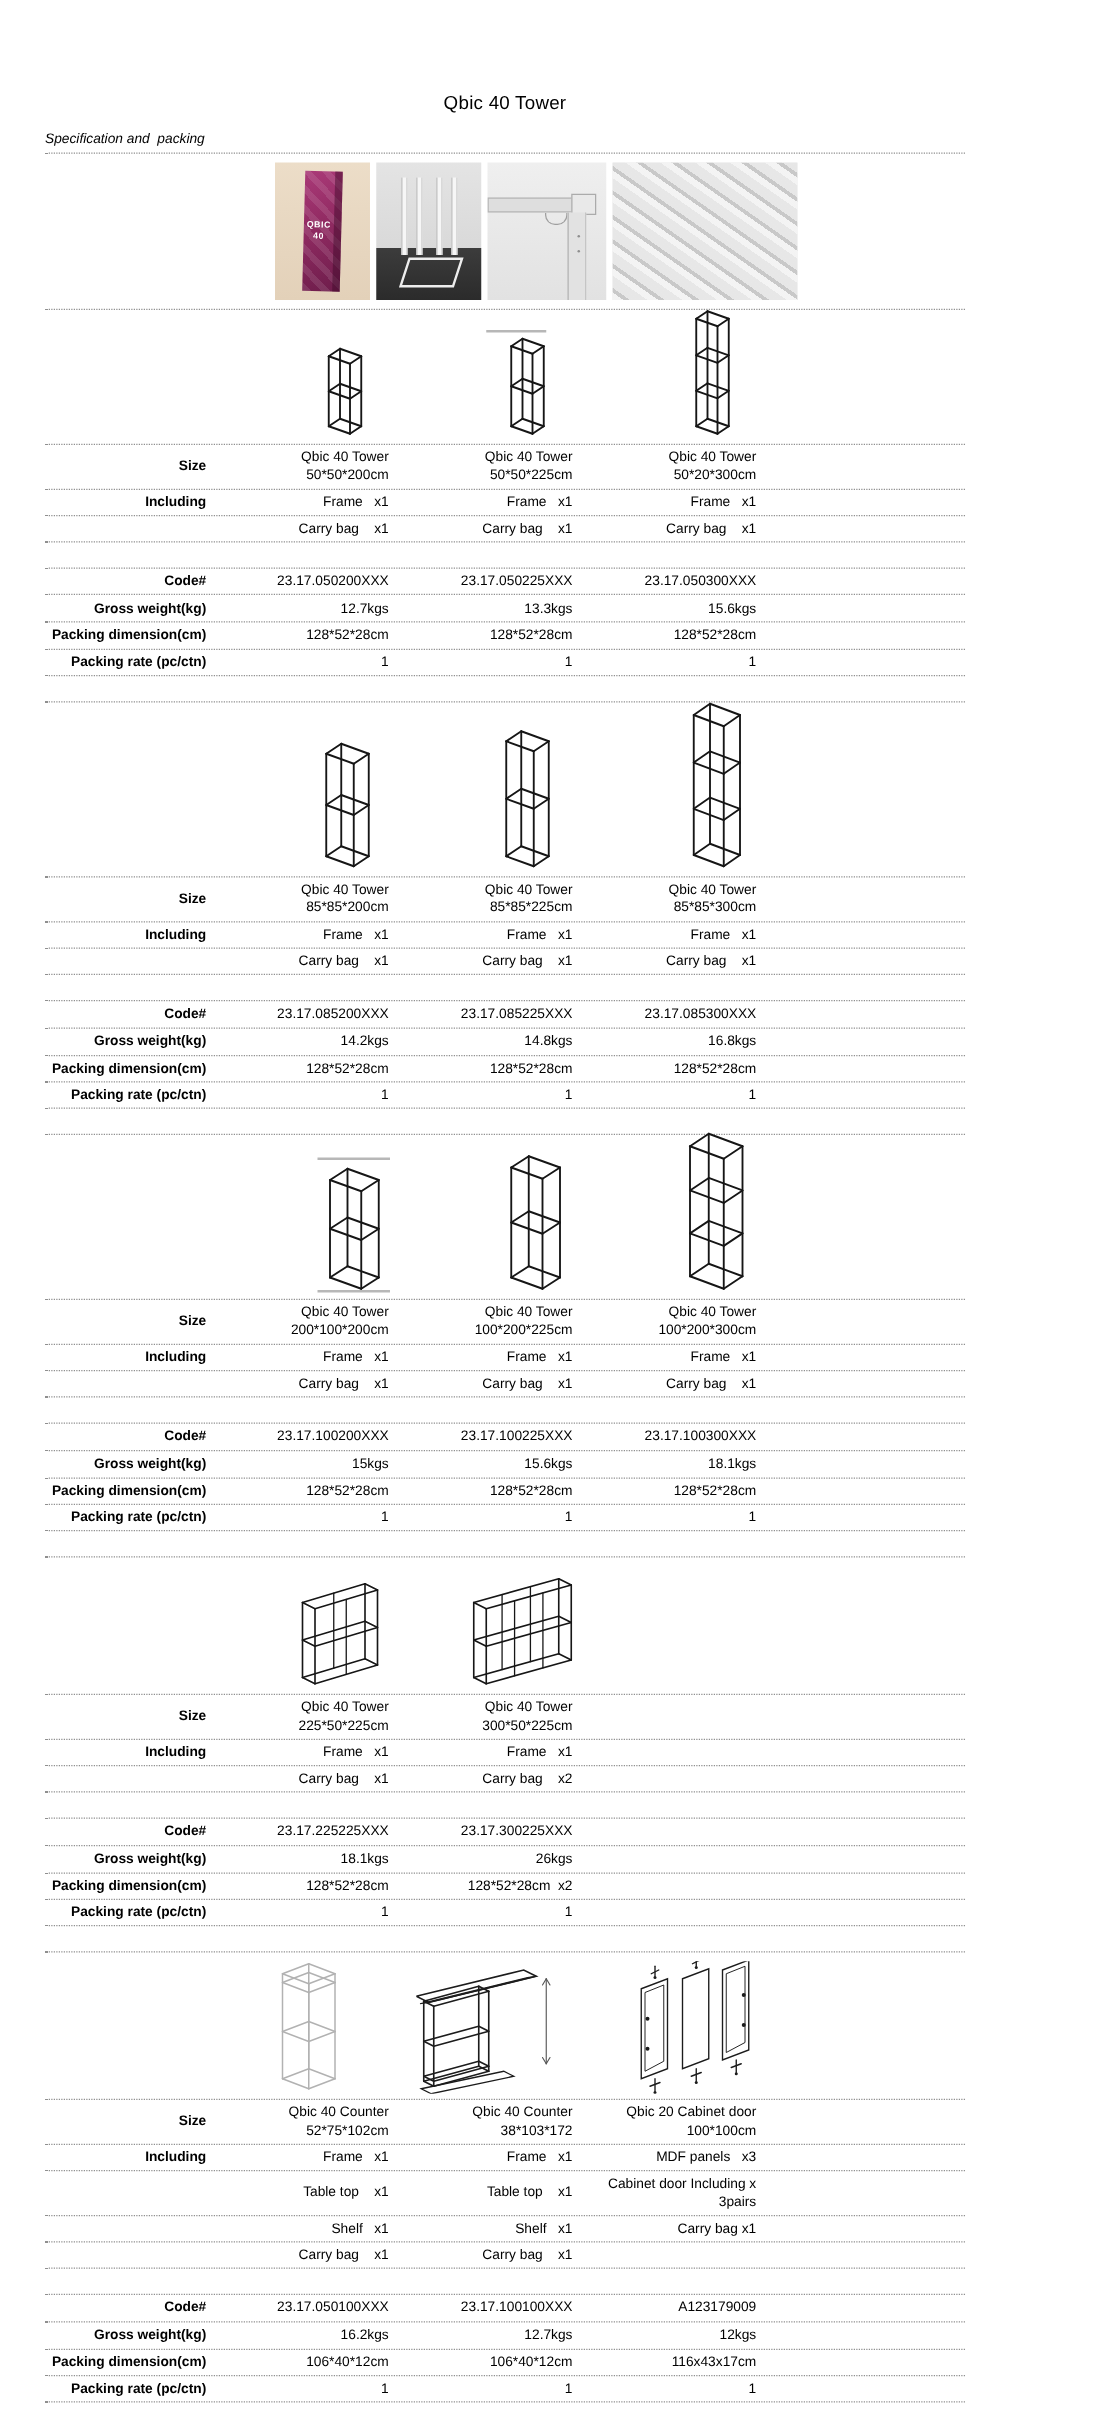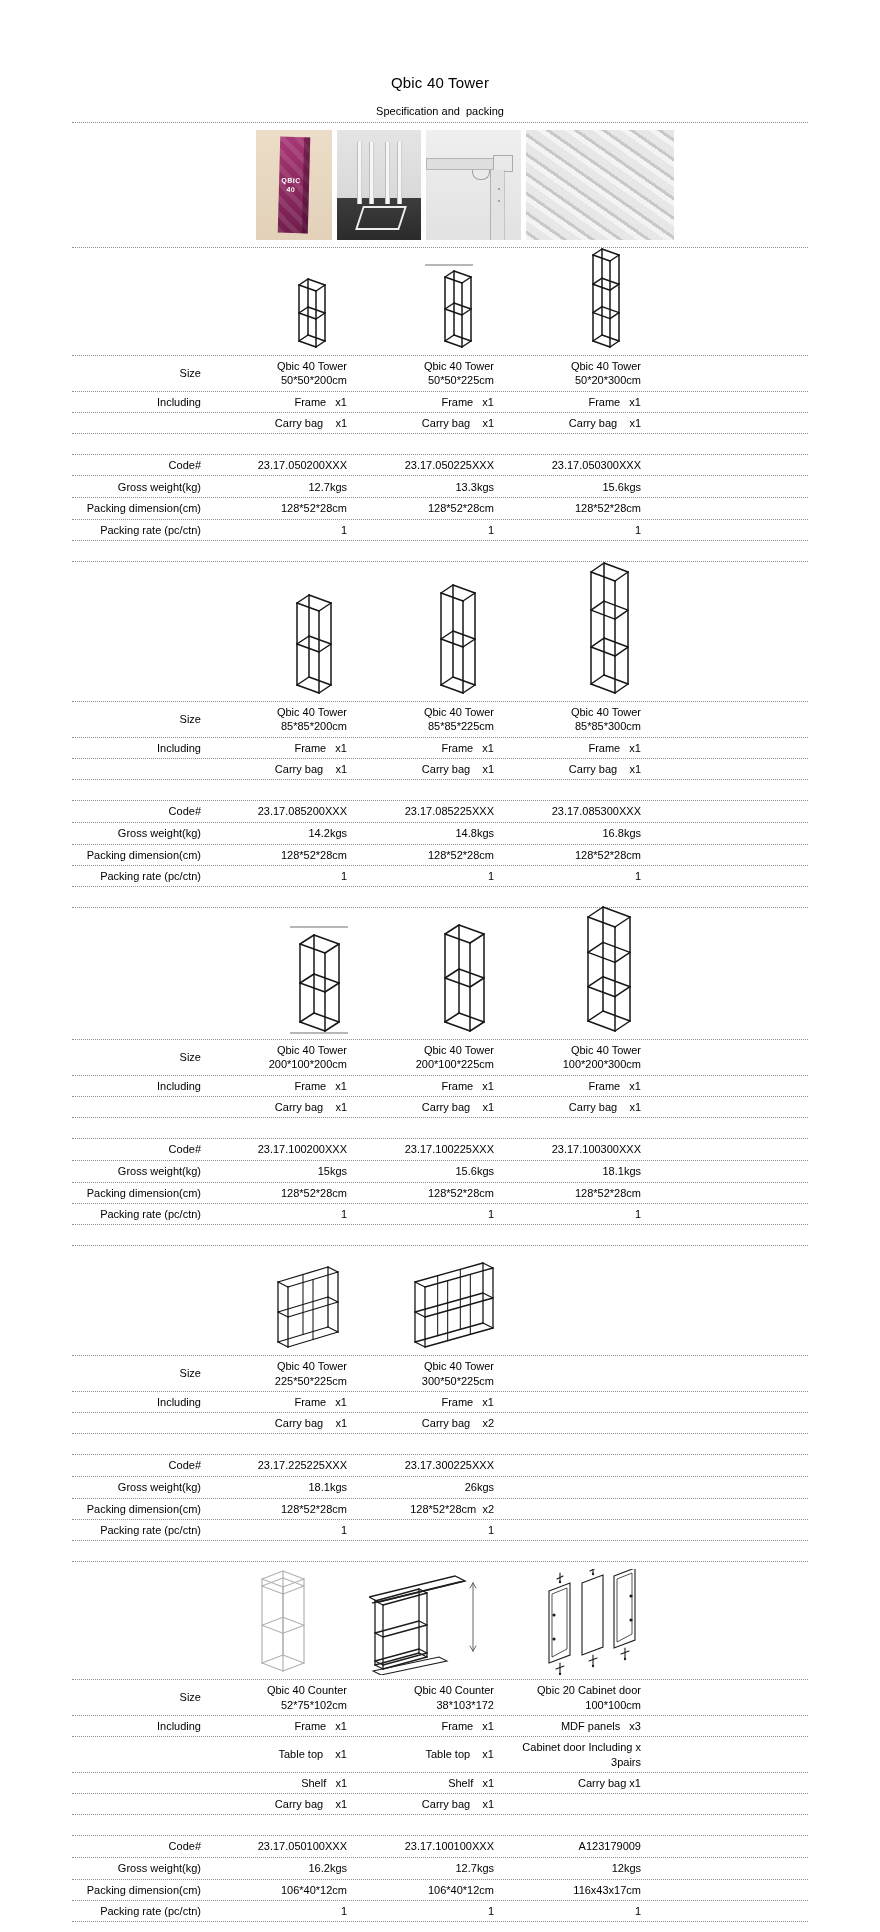--- a/index.html
+++ b/index.html
@@ -1,21 +1,21 @@
 <!DOCTYPE html>
 <html><head>
 <meta charset="utf-8">
 <style>
   html,body{margin:0;padding:0;background:#fff;}
   body{width:880px;height:1932px;overflow:hidden;font-family:"Liberation Sans",sans-serif;color:#000;}
   .page{position:relative;width:880px;height:1932px;background:#fff;}
-  .content{margin:0 72px;width:736px;}
+  .content{margin:0 36px;width:736px;}
   .hdr{border-bottom:1px dotted #8f8f8f;padding-bottom:5px;}
   .title{margin-top:74px;text-align:center;font-size:15px;letter-spacing:.2px;}
-  .subtitle{margin-top:14px;text-align:center;font-size:11px;}
+  .subtitle{margin-top:14px;font-size:11px;font-style:italic;}
   .photos{height:125px;display:flex;align-items:center;gap:5px;padding-left:184px;border-bottom:1px dotted #8f8f8f;box-sizing:border-box;}
   .photo{height:110px;position:relative;overflow:hidden;flex:0 0 auto;}
   .ph1{width:76px;background:linear-gradient(180deg,#ecddc8,#e3d1b9);}
   .col3d{position:absolute;left:50%;top:7px;bottom:7px;width:30px;transform:translateX(-50%) rotate(1.5deg);
     background:linear-gradient(160deg,#aa3a78 0%,#932c64 40%,#6e1d4b 100%);}
   .col3d:before{content:"";position:absolute;inset:0;background:repeating-linear-gradient(45deg,rgba(255,255,255,.10) 0 5px,transparent 5px 11px);}
   .col3d:after{content:"";position:absolute;top:0;bottom:0;right:0;width:6px;background:rgba(60,8,40,.45);}
   .coltxt{position:absolute;left:0;right:6px;top:42%;text-align:center;color:#fff;font-weight:bold;font-size:7px;line-height:1.25;letter-spacing:.5px;}
   .ph2{width:84px;background:linear-gradient(180deg,#e4e4e4 0%,#d9d9d9 62%,#3c3c3c 62%,#2b2b2b 100%);}
   .tube{position:absolute;top:12px;width:3px;height:62px;background:#f6f6f6;border-left:1px solid #bdbdbd;border-right:1px solid #cfcfcf;}
@@ -26,21 +26,21 @@
   .bar-v{position:absolute;right:16px;top:40px;bottom:0;width:13px;background:#e2e2e2;border-left:1px solid #b2b2b2;border-right:1px solid #c5c5c5;}
   .hook{position:absolute;left:46px;top:40px;width:16px;height:9px;border:1.5px solid #9f9f9f;border-top:none;border-radius:0 0 8px 8px;}
   .dotv{position:absolute;right:21px;width:2px;height:2px;border-radius:50%;background:#8f8f8f;}
   .ph4{width:148px;background:#e9e9e9;}
   .ph4:before{content:"";position:absolute;inset:0;background:repeating-linear-gradient(35deg,#f4f4f4 0 5px,#c7c7c7 5px 8px,#e7e7e7 8px 16px);opacity:.95;}
   .drow{position:relative;border-bottom:1px dotted #8f8f8f;box-sizing:border-box;}
   .drow svg{position:absolute;bottom:4px;}
   .artifact{position:absolute;height:2px;background:#b7b7b7;}
   .trow{display:grid;grid-template-columns:135px 146px 147px 147px 1fr;align-items:center;border-bottom:1px dotted #8f8f8f;box-sizing:border-box;}
   .cell{font-size:11px;line-height:1.3;text-align:right;padding:3px 6px 3px 0;box-sizing:border-box;}
-  .cell.lab{font-weight:normal;}
+  .cell.lab{font-weight:bold;}
   .cell .l2{font-size:11px;}
 </style>
 </head>
 <body>
 
 <div class="page">
   <div class="content">
     <div class="hdr">
       <div class="title">Qbic 40 Tower</div>
       <div class="subtitle">Specification and&nbsp; packing</div>
@@ -376,21 +376,21 @@
           <div class="artifact" style="left: 218px; top: 124px; width: 58px;"></div>
         </div>
         <div class="trow" style="min-height: 34px;">
           <div class="cell lab">Size</div>
           <div class="cell">
             <div class="l1">Qbic 40 Tower</div>
             <div class="l2">200*100*200cm</div>
           </div>
           <div class="cell">
             <div class="l1">Qbic 40 Tower</div>
-            <div class="l2">200*100*225cm</div>
+            <div class="l2">100*200*225cm</div>
           </div>
           <div class="cell">
             <div class="l1">Qbic 40 Tower</div>
             <div class="l2">100*200*300cm</div>
           </div>
           <div class="cell"></div>
         </div>
         <div class="trow" style="min-height: 21px;">
           <div class="cell lab">Including</div>
           <div class="cell">Frame&nbsp;&nbsp;&nbsp;x1</div>

